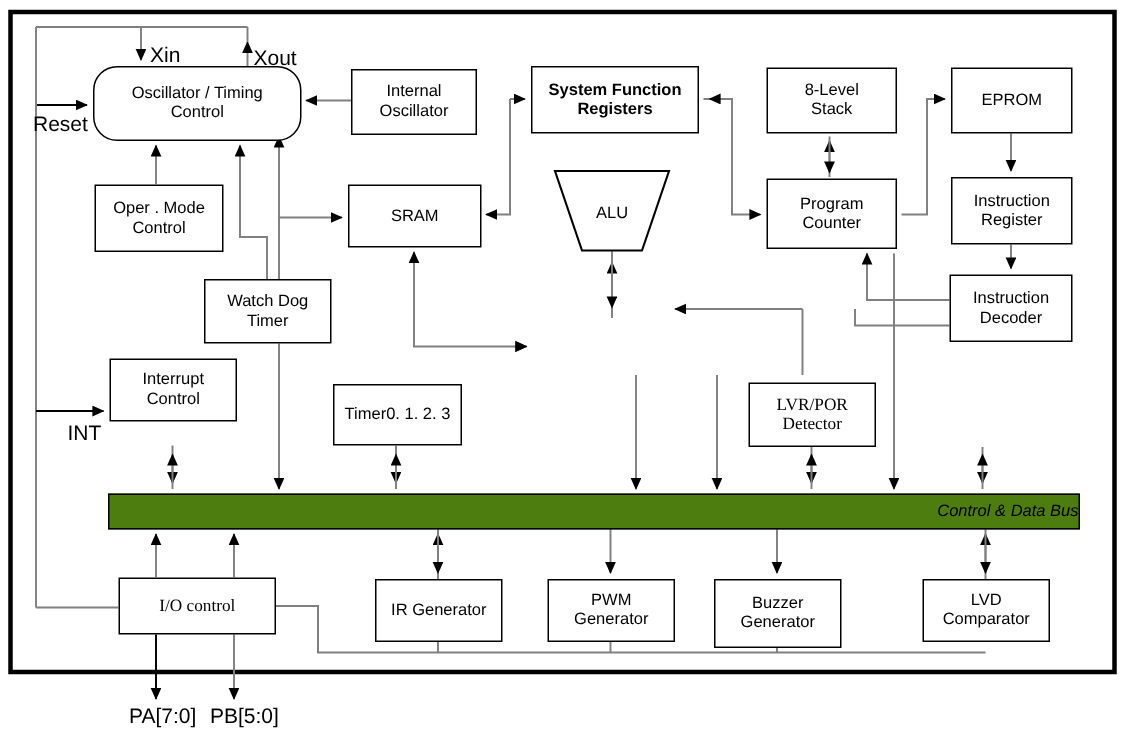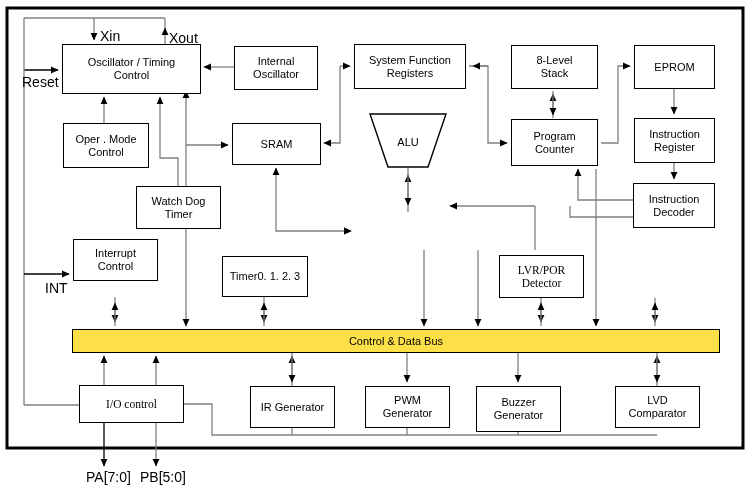--- a/index.html
+++ b/index.html
@@ -4,22 +4,22 @@
 <style>
   html,body{margin:0;padding:0;background:#ffffff;}
   body{font-family:"Liberation Sans", sans-serif;}
   #stage{position:relative;width:750px;height:499px;background:#ffffff;overflow:hidden;}
   #svg{position:absolute;left:0;top:0;width:750px;height:499px;}
   .blk{position:absolute;box-sizing:border-box;border:1.4px solid #000;background:#fff;
        display:flex;align-items:center;justify-content:center;text-align:center;
        font-size:11px;line-height:13px;color:#000;}
   .blk.serif{font-family:"Liberation Serif", serif;font-size:11.5px;}
   .lbl{position:absolute;font-size:14px;color:#000;white-space:nowrap;}
-  .bus{position:absolute;box-sizing:border-box;border:1px solid #000;background:#fde047;
-       display:flex;align-items:center;justify-content:center;font-size:11px;color:#000;}
+  .bus{position:absolute;box-sizing:border-box;border:1px solid #000;background:#4d7c0f;
+       display:flex;align-items:center;justify-content:flex-end;font-size:11px;color:#000;font-style:italic;}
   .alu-wrap{position:absolute;}
   .alu-txt{position:absolute;width:100%;text-align:center;font-size:11px;color:#000;}
 </style>
 </head>
 <body>
 
 <div id="stage">
 
   <svg id="svg" xmlns="http://www.w3.org/2000/svg" viewBox="0 0 750 499">
     <defs>
@@ -125,31 +125,31 @@
       <path d="M184,404 L212,404 L212,435 L657,435"></path>
       <path d="M292,428 L292,435"></path>
       <path d="M407,428 L407,435"></path>
       <path d="M518,428 L518,435"></path>
 
       <path d="M104,422 L104,466" stroke="#000" marker-end="url(#ah)"></path>
       <path d="M156,422 L156,466" marker-end="url(#ah)"></path>
     </g>
   </svg>
 
-  <div class="blk" style="left:62px;top:44px;width:139px;height:50px;">
+  <div class="blk" style="left:62px;top:44px;width:139px;height:50px;border-radius:16px;">
     <span style="white-space:pre-line;">Oscillator / Timing
 Control</span>
   </div>
 
   <div class="blk" style="left:234px;top:46px;width:84px;height:44px;">
     <span style="white-space:pre-line;">Internal
 Oscillator</span>
   </div>
 
-  <div class="blk" style="left:354px;top:44px;width:112px;height:45px;">
+  <div class="blk" style="left:354px;top:44px;width:112px;height:45px;font-weight:bold;">
     <span style="white-space:pre-line;">System Function
 Registers</span>
   </div>
 
   <div class="blk" style="left:511px;top:45px;width:87px;height:44px;">
     <span style="white-space:pre-line;">8-Level
 Stack</span>
   </div>
 
   <div class="blk" style="left:634px;top:45px;width:81px;height:44px;">

